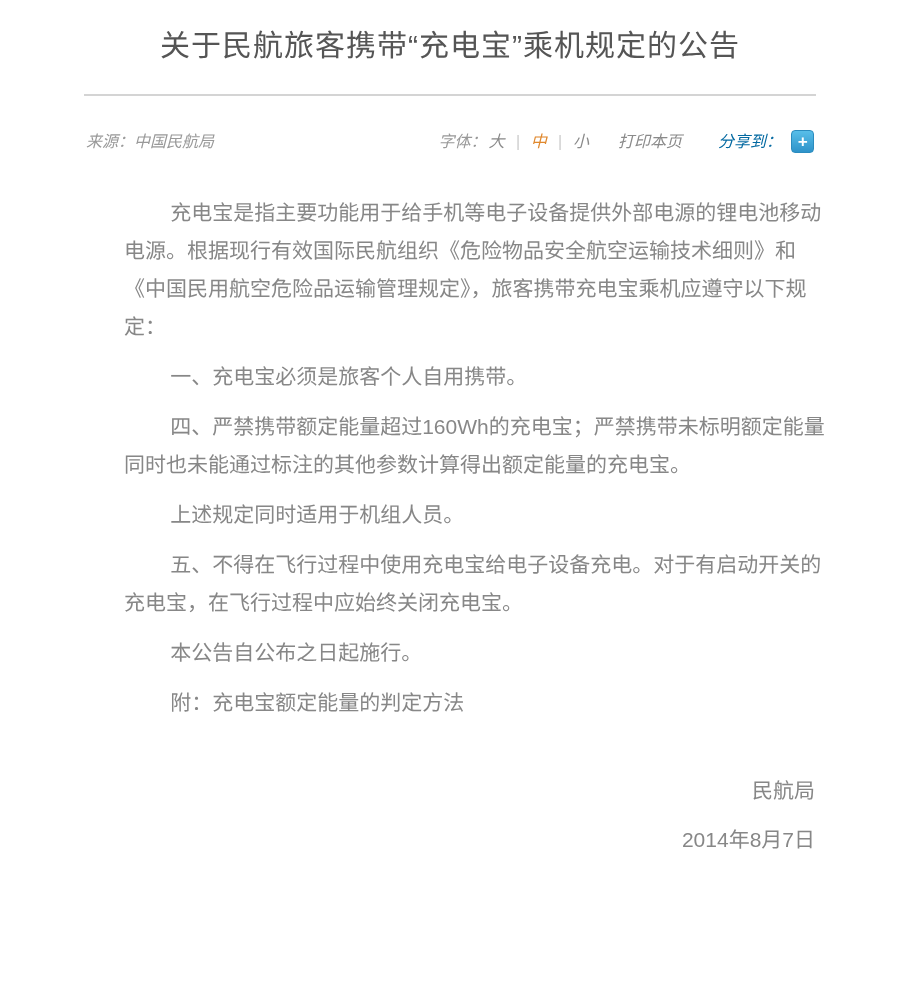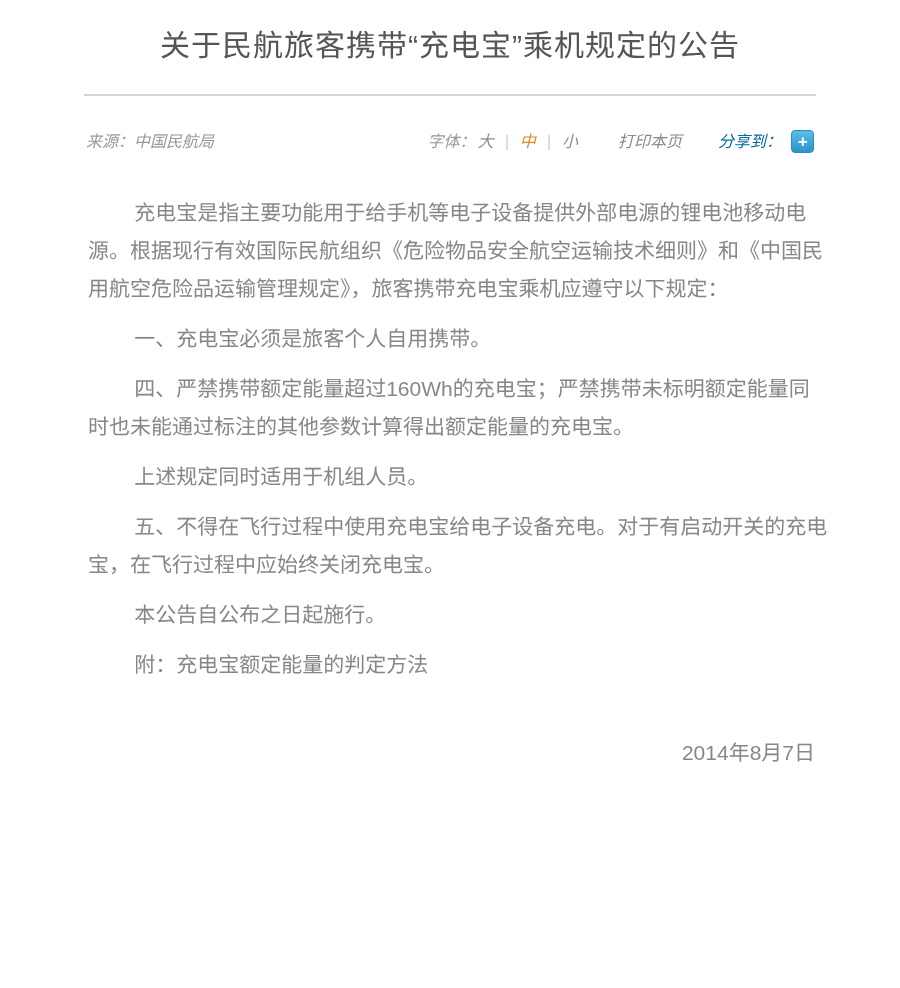--- a/index.html
+++ b/index.html
@@ -40,21 +40,21 @@
     line-height: 24px;
     font-style: italic;
   }
   .meta-source { color: #999999; }
   .meta-tools { display: flex; align-items: flex-start; }
   .meta-tools a { text-decoration: none; color: #8a8a8a; cursor: pointer; }
   .font-label { color: #999999; }
   .font-opt { padding: 0 2px; }
   .font-opt.active { color: #e0882d; }
   .sep { color: #cccccc; margin: 0 9px; }
-  .print-link { margin-left: 38px; }
+  .print-link { margin-left: 27px; }
   .share-label { margin-left: 36px; color: #0369a1; }
   .share-btn {
     width: 23px;
     height: 23px;
     margin-left: 9px;
     border-radius: 4px;
     background: linear-gradient(180deg, #58bee9 0%, #2e93c9 100%);
     border: 1px solid #2b8cbf;
     display: inline-flex;
     align-items: center;
@@ -66,20 +66,21 @@
     font-weight: 700;
     line-height: 1;
     margin-top: -1px;
   }
   .article {
     margin-top: 40px;
     padding: 0 24px 0 40px;
     color: #878787;
     font-size: 21px;
     line-height: 38px;
+    margin-left: 36px;
   }
   .article p {
     margin: 12px 0;
     text-indent: 2.2em;
   }
   .signature {
     margin-top: 50px;
     padding: 0 37px;
     text-align: right;
     color: #878787;
@@ -120,16 +121,17 @@
     <p>充电宝是指主要功能用于给手机等电子设备提供外部电源的锂电池移动电源。根据现行有效国际民航组织《危险物品安全航空运输技术细则》和《中国民用航空危险品运输管理规定》，旅客携带充电宝乘机应遵守以下规定：</p>
     <p>一、充电宝必须是旅客个人自用携带。</p>
     <p>四、严禁携带额定能量超过160Wh的充电宝；严禁携带未标明额定能量同时也未能通过标注的其他参数计算得出额定能量的充电宝。</p>
     <p>上述规定同时适用于机组人员。</p>
     <p>五、不得在飞行过程中使用充电宝给电子设备充电。对于有启动开关的充电宝，在飞行过程中应始终关闭充电宝。</p>
     <p>本公告自公布之日起施行。</p>
     <p>附：充电宝额定能量的判定方法</p>
   </div>
 
   <div class="signature">
+    <p>民航局</p>
     <p>2014年8月7日</p>
   </div>
 
 </div>
 
 </body></html>

